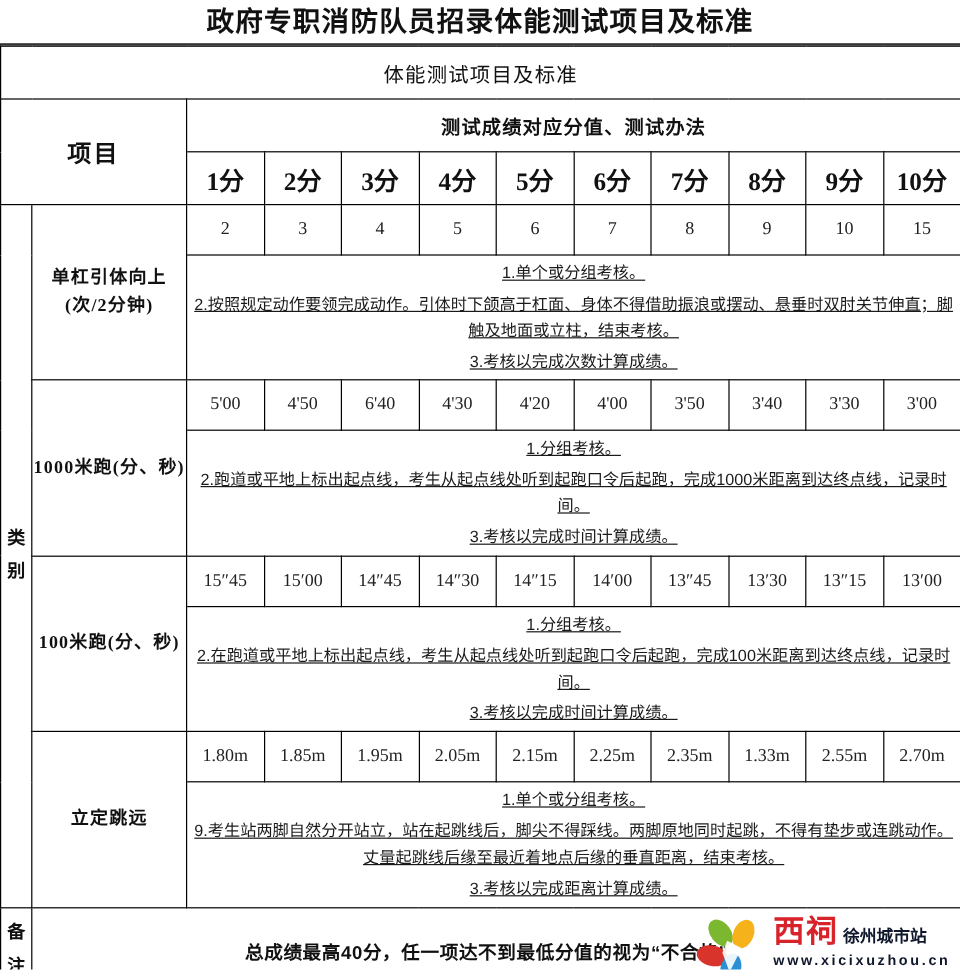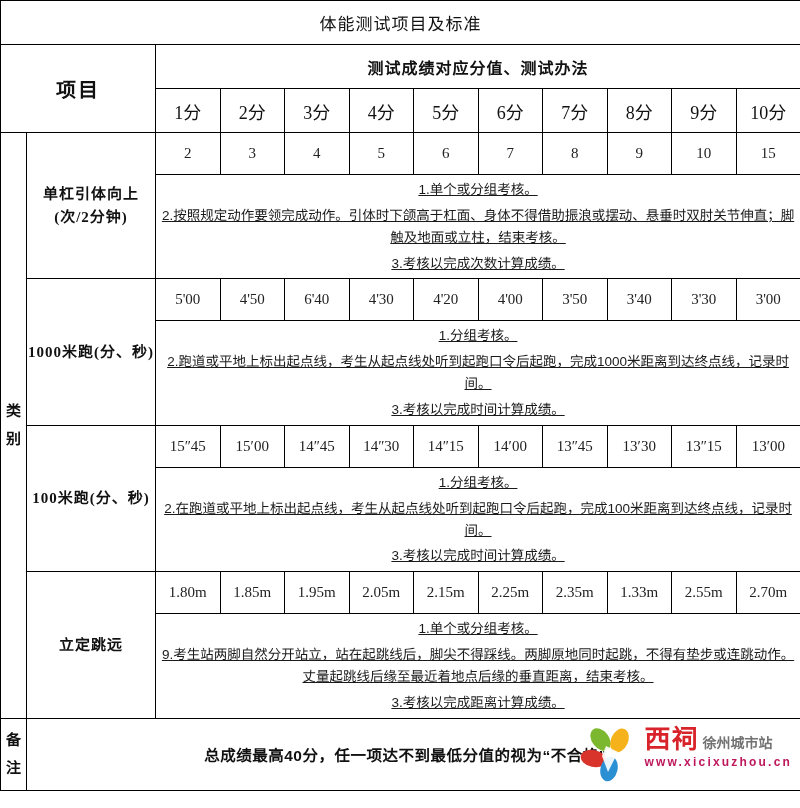--- a/index.html
+++ b/index.html
@@ -73,22 +73,22 @@
     letter-spacing: 2px;
   }
   .hdr-span {
     height: 44px;
     font-size: 16px;
     font-weight: bold;
     letter-spacing: 1px;
   }
   .hdr-score {
     height: 44px;
-    font-size: 18px;
-    font-weight: normal;
+    font-size: 21px;
+    font-weight: bold;
   }
 
   .val-cell {
     height: 42px;
     font-size: 15px;
     font-family: "Liberation Serif", "DejaVu Serif", serif;
     color: #222;
   }
 
   .item-name {
@@ -157,38 +157,41 @@
   .logo-cn {
     font-size: 26px;
     font-weight: bold;
     color: #d8232a;
     font-family: "DejaVu Sans", "Liberation Sans", sans-serif;
     letter-spacing: 1px;
   }
   .logo-sub {
     font-size: 14px;
     font-weight: bold;
-    color: #737373;
+    color: #0f172a;
     font-family: "DejaVu Sans", "Liberation Sans", sans-serif;
     letter-spacing: 0px;
   }
   .logo-url {
     margin-top: 4px;
     font-size: 12px;
     font-weight: bold;
-    color: #be185d;
+    color: #0f172a;
     letter-spacing: 2.2px;
     font-family: "Liberation Sans", "DejaVu Sans", sans-serif;
   }
 </style>
 </head>
 <body>
 
 <div id="sheet">
 
+  <div class="title-band">
+    <div class="doc-title">政府专职消防队员招录体能测试项目及标准</div>
+  </div>
 
   <table class="main">
     <colgroup>
       <col class="c-cat">
         <col class="c-item">
       <col class="c-s">
         <col class="c-s">
         <col class="c-s">
         <col class="c-s">
         <col class="c-s">

